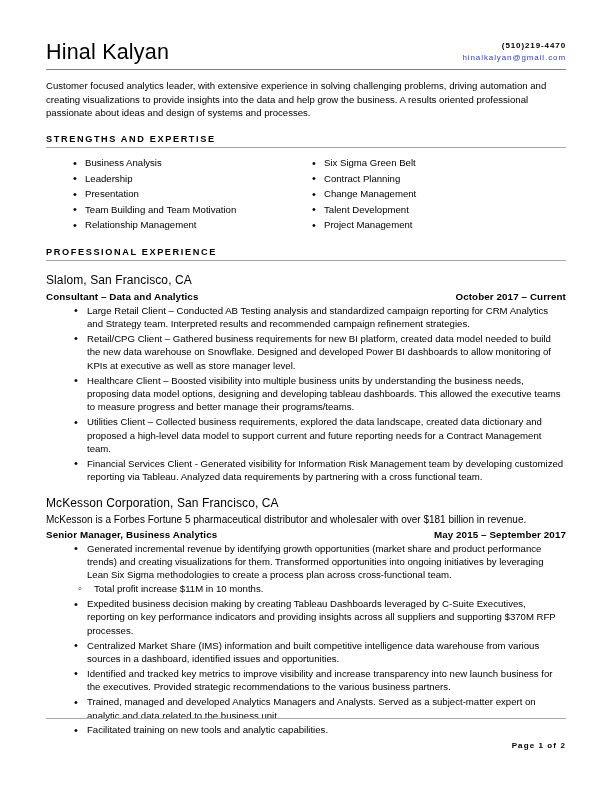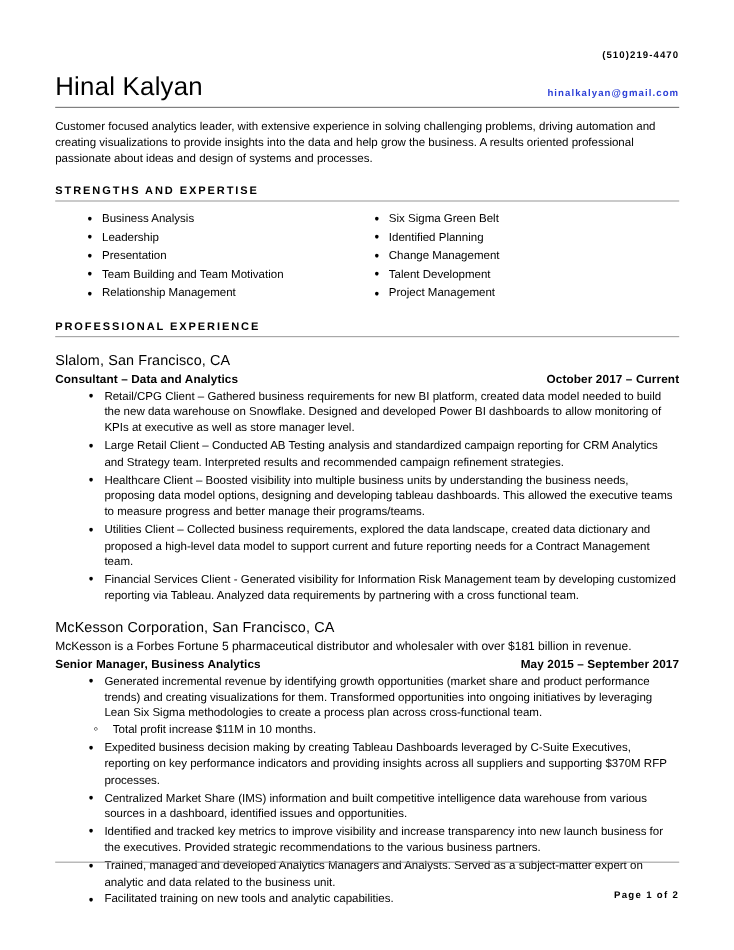--- a/index.html
+++ b/index.html
@@ -43,24 +43,23 @@
     padding-bottom: 2px;
   }
   .contact .phone {
     font-size: 8px;
     font-weight: bold;
     letter-spacing: 0.9px;
     color: #000000;
   }
   .contact .email {
     font-size: 8px;
-    font-weight: bold;
+    font-weight: normal;
     letter-spacing: 0.9px;
     color: #2b3ed6;
-    margin-top: 20px;
   }
 
   
   .headline {
     text-align: center;
     font-size: 10.5px;
     font-weight: bold;
     margin-top: 13px;
     letter-spacing: 0.15px;
   }
@@ -221,41 +220,41 @@
           <li>Business Analysis</li>
           <li>Leadership</li>
           <li>Presentation</li>
           <li>Team Building and Team Motivation</li>
           <li>Relationship Management</li>
         </ul>
       </div>
       <div class="col right">
         <ul class="plain">
           <li>Six Sigma Green Belt</li>
-          <li>Identified Planning</li>
+          <li>Contract Planning</li>
           <li>Change Management</li>
           <li>Talent Development</li>
           <li>Project Management</li>
         </ul>
       </div>
     </div>
   </div>
 
   <div class="section">
     <div class="section-title">PROFESSIONAL EXPERIENCE</div>
 
     <div class="job">
       <div class="job-company">Slalom, San Francisco, CA</div>
       <div class="job-row">
         <div class="job-title">Consultant – Data and Analytics</div>
         <div class="job-dates">October 2017 – Current</div>
       </div>
       <ul class="duties">
+        <li>Large Retail Client – Conducted AB Testing analysis and standardized campaign reporting for CRM Analytics and Strategy team. Interpreted results and recommended campaign refinement strategies.</li>
         <li>Retail/CPG Client – Gathered business requirements for new BI platform, created data model needed to build the new data warehouse on Snowflake. Designed and developed Power BI dashboards to allow monitoring of KPIs at executive as well as store manager level.</li>
-        <li>Large Retail Client – Conducted AB Testing analysis and standardized campaign reporting for CRM Analytics and Strategy team. Interpreted results and recommended campaign refinement strategies.</li>
         <li>Healthcare Client – Boosted visibility into multiple business units by understanding the business needs, proposing data model options, designing and developing tableau dashboards. This allowed the executive teams to measure progress and better manage their programs/teams.</li>
         <li>Utilities Client – Collected business requirements, explored the data landscape, created data dictionary and proposed a high-level data model to support current and future reporting needs for a Contract Management team.</li>
         <li>Financial Services Client - Generated visibility for Information Risk Management team by developing customized reporting via Tableau. Analyzed data requirements by partnering with a cross functional team.</li>
       </ul>
     </div>
 
     <div class="job">
       <div class="job-company">McKesson Corporation, San Francisco, CA</div>
       <div class="job-blurb">McKesson is a Forbes Fortune 5 pharmaceutical distributor and wholesaler with over $181 billion in revenue.</div>
       <div class="job-row">

